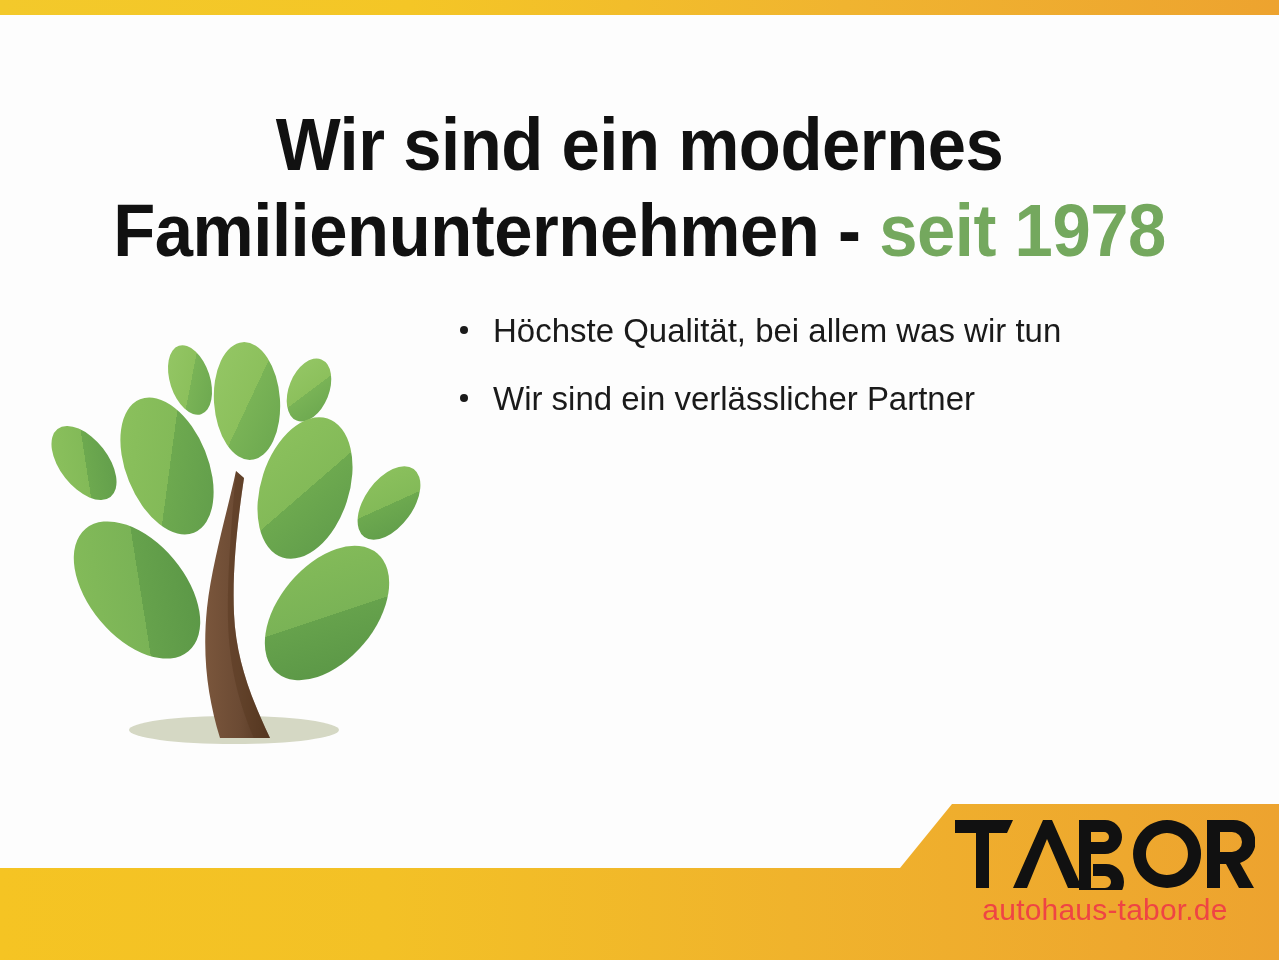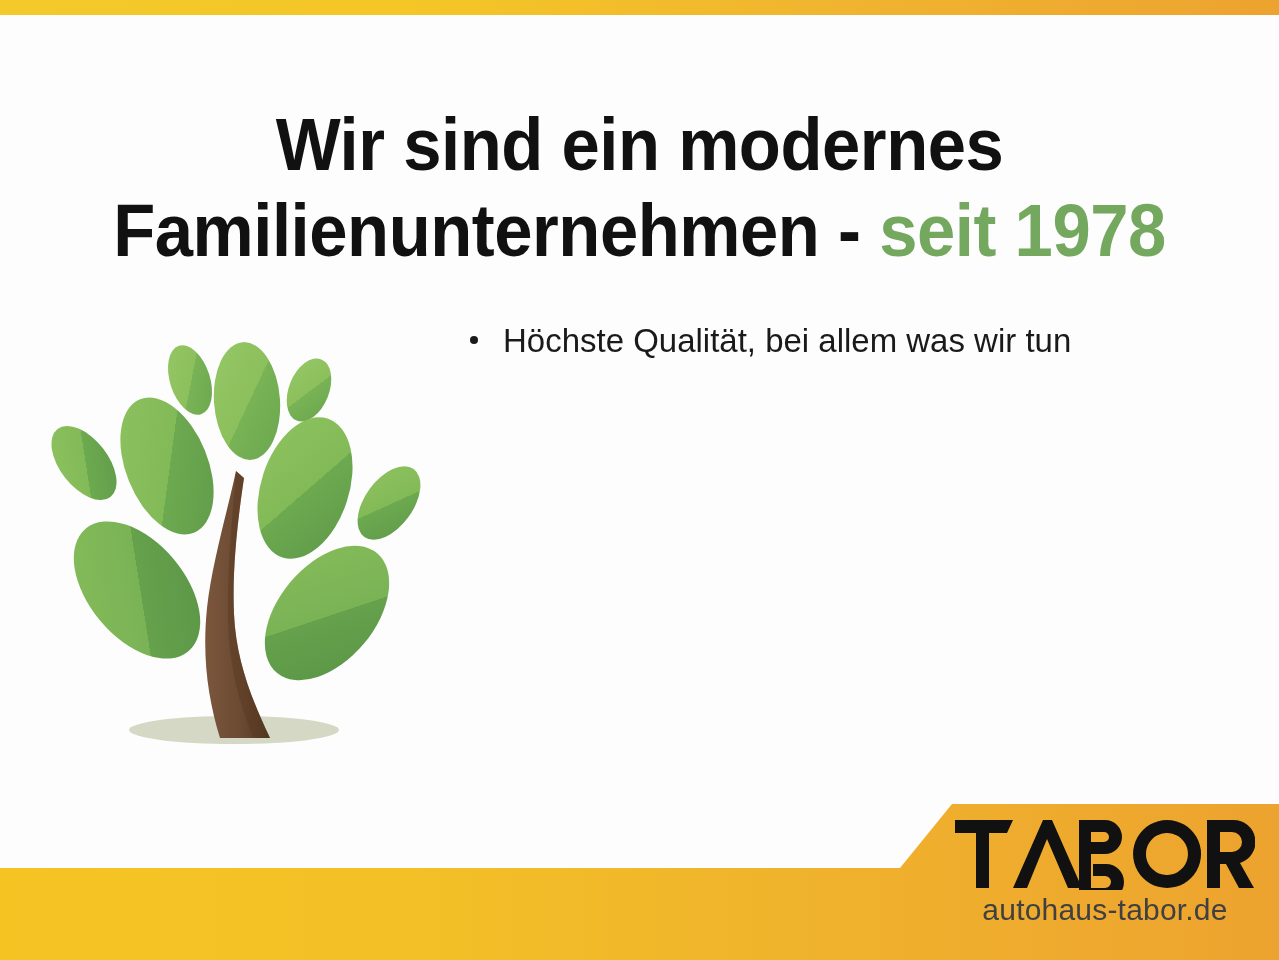--- a/index.html
+++ b/index.html
@@ -53,21 +53,21 @@
   .headline .accent {
     color: #74a85e;
   }
 
   
   .bullets {
     position: absolute;
     left: 455px;
     top: 305px;
     width: 810px;
-    margin: 10px;
+    margin: 0;
     padding: 0;
     list-style: none;
   }
   .bullets li {
     position: relative;
     height: 68px;
     line-height: 50px;
     padding-left: 38px;
     font-size: 34px;
     color: #1a1a1a;
@@ -120,21 +120,21 @@
     display: block;
     width: 300px;
     height: 72px;
   }
   .logo-mark svg { display: block; width: 100%; height: 100%; }
   .logo-url {
     display: block;
     margin-top: 2px;
     font-size: 30px;
     line-height: 36px;
-    color: #404040;
+    color: #ef4444;
     letter-spacing: 0.2px;
     font-family: "Liberation Sans", "DejaVu Sans", sans-serif;
   }
 </style>
 </head>
 <body>
 
 <div class="slide">
 
   <div class="top-bar"></div>
@@ -192,20 +192,21 @@
       <ellipse cx="367" cy="175" rx="24" ry="42" fill="url(#lf2)" transform="rotate(36 367 175)"></ellipse>
 
       <ellipse cx="115" cy="262" rx="48" ry="80" fill="url(#lf3)" transform="rotate(-40 115 262)"></ellipse>
 
       <ellipse cx="305" cy="285" rx="48" ry="78" fill="url(#lf3)" transform="rotate(40 305 285)"></ellipse>
     </svg>
   </div>
 
   <ul class="bullets">
     <li><span class="dot"></span><span class="txt">Höchste Qualität, bei allem was wir tun</span></li>
+    <li><span class="dot"></span><span class="txt">Wir sind ein verlässlicher Partner</span></li>
   </ul>
 
   <div class="bottom-band">
     <svg viewBox="0 0 1279 160" preserveAspectRatio="none" xmlns="http://www.w3.org/2000/svg" aria-hidden="true">
       <defs>
         <linearGradient id="bandgrad" x1="0" y1="0" x2="1" y2="0">
           <stop offset="0%" stop-color="#f5c423"></stop>
           <stop offset="30%" stop-color="#f3c126"></stop>
           <stop offset="62%" stop-color="#f0b32c"></stop>
           <stop offset="100%" stop-color="#eda32f"></stop>

